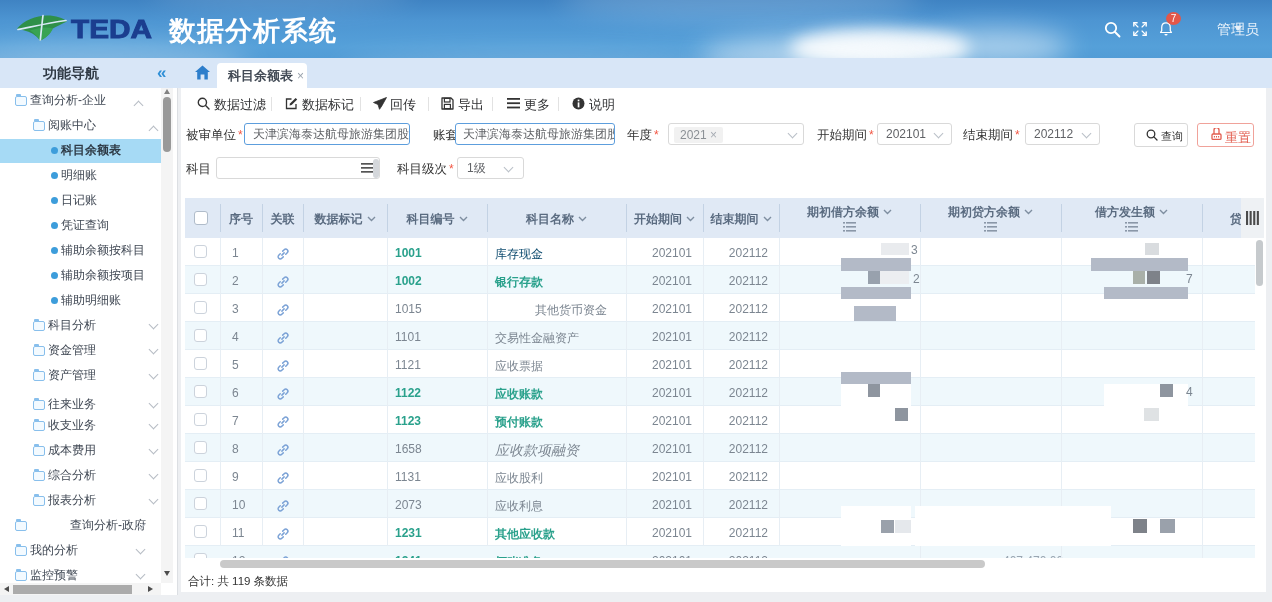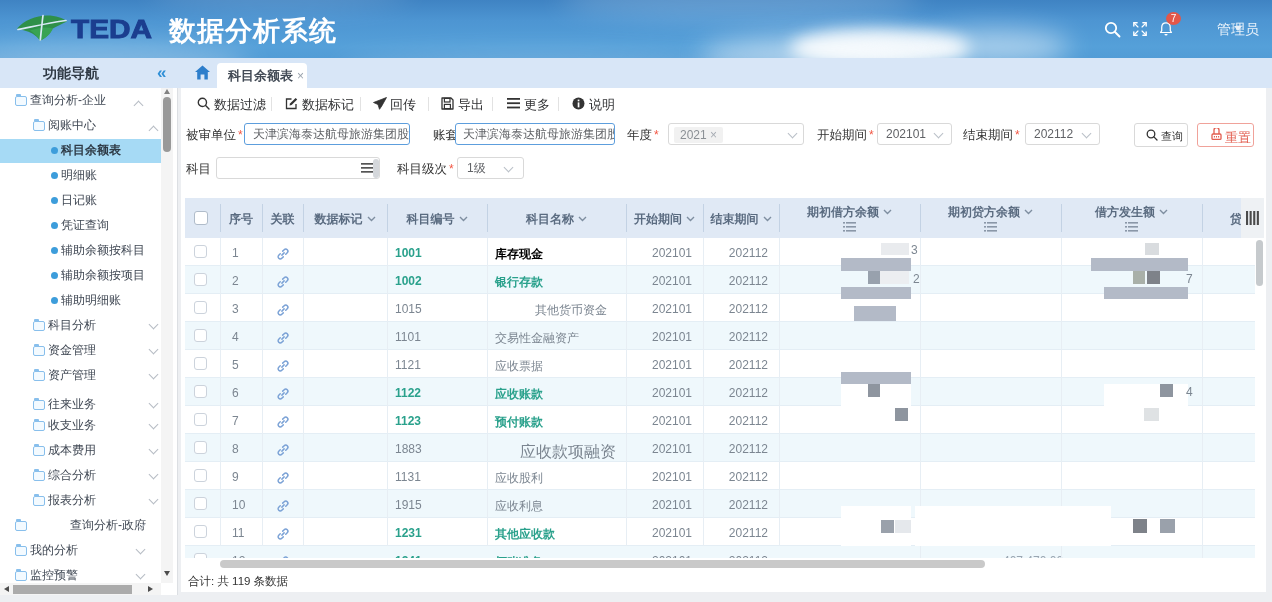--- a/index.html
+++ b/index.html
@@ -368,21 +368,21 @@
 <div style="position:absolute;left:194px;top:245px;width:13px;height:13px;border:1px solid #ccd3dc;border-radius:3px;background:#fff;"></div>
 <div style="position:absolute;left:232px;top:246px;font-size:12px;color:#7c8691;">1</div>
 <div style="position:absolute;left:277px;top:246px;"><svg width="12" height="12" viewBox="0 0 13 13">
       <g fill="none" stroke="#7ba2d6" stroke-width="1.6" stroke-linecap="round">
         <path d="M5.3,7.7 L7.7,5.3"></path>
         <path d="M6.2,3.4 L7.8,1.8 a2.3,2.3 0 0 1 3.3,3.3 L9.5,6.7"></path>
         <path d="M6.8,9.6 L5.2,11.2 a2.3,2.3 0 0 1 -3.3,-3.3 L3.5,6.3"></path>
       </g>
     </svg></div>
 <div style="position:absolute;left:395px;top:246px;font-size:12px;font-weight:bold;color:#2aa18c;">1001</div>
-<div style="position:absolute;left:495px;top:246px;font-size:12px;font-weight:bold;color:#000000;">库存现金</div>
+<div style="position:absolute;left:495px;top:246px;font-size:12px;font-weight:normal;color:#0c4a6e;">库存现金</div>
 <div style="position:absolute;left:626px;top:246px;width:66px;text-align:right;font-size:12px;color:#7c8691;">202101</div>
 <div style="position:absolute;left:703px;top:246px;width:65px;text-align:right;font-size:12px;color:#7c8691;">202112</div>
 <div style="position:absolute;left:185px;top:266px;width:1070px;height:28px;background:#eff8fc;"></div>
 <div style="position:absolute;left:185px;top:293px;width:1070px;height:1px;background:#e4eef5;"></div>
 <div style="position:absolute;left:194px;top:273px;width:13px;height:13px;border:1px solid #ccd3dc;border-radius:3px;background:#fff;"></div>
 <div style="position:absolute;left:232px;top:274px;font-size:12px;color:#7c8691;">2</div>
 <div style="position:absolute;left:277px;top:274px;"><svg width="12" height="12" viewBox="0 0 13 13">
       <g fill="none" stroke="#7ba2d6" stroke-width="1.6" stroke-linecap="round">
         <path d="M5.3,7.7 L7.7,5.3"></path>
         <path d="M6.2,3.4 L7.8,1.8 a2.3,2.3 0 0 1 3.3,3.3 L9.5,6.7"></path>
@@ -469,22 +469,22 @@
 <div style="position:absolute;left:185px;top:461px;width:1070px;height:1px;background:#e4eef5;"></div>
 <div style="position:absolute;left:194px;top:441px;width:13px;height:13px;border:1px solid #ccd3dc;border-radius:3px;background:#fff;"></div>
 <div style="position:absolute;left:232px;top:442px;font-size:12px;color:#7c8691;">8</div>
 <div style="position:absolute;left:277px;top:442px;"><svg width="12" height="12" viewBox="0 0 13 13">
       <g fill="none" stroke="#7ba2d6" stroke-width="1.6" stroke-linecap="round">
         <path d="M5.3,7.7 L7.7,5.3"></path>
         <path d="M6.2,3.4 L7.8,1.8 a2.3,2.3 0 0 1 3.3,3.3 L9.5,6.7"></path>
         <path d="M6.8,9.6 L5.2,11.2 a2.3,2.3 0 0 1 -3.3,-3.3 L3.5,6.3"></path>
       </g>
     </svg></div>
-<div style="position:absolute;left:395px;top:442px;font-size:12px;font-weight:normal;color:#7c8691;">1883</div>
-<div style="position:absolute;left:520px;top:442px;font-size:16px;font-weight:normal;color:#7c8691;">应收款项融资</div>
+<div style="position:absolute;left:395px;top:442px;font-size:12px;font-weight:normal;color:#7c8691;">1658</div>
+<div style="position:absolute;left:495px;top:442px;font-size:14px;font-weight:normal;color:#7c8691;font-style:italic;">应收款项融资</div>
 <div style="position:absolute;left:626px;top:442px;width:66px;text-align:right;font-size:12px;color:#7c8691;">202101</div>
 <div style="position:absolute;left:703px;top:442px;width:65px;text-align:right;font-size:12px;color:#7c8691;">202112</div>
 <div style="position:absolute;left:185px;top:489px;width:1070px;height:1px;background:#e4eef5;"></div>
 <div style="position:absolute;left:194px;top:469px;width:13px;height:13px;border:1px solid #ccd3dc;border-radius:3px;background:#fff;"></div>
 <div style="position:absolute;left:232px;top:470px;font-size:12px;color:#7c8691;">9</div>
 <div style="position:absolute;left:277px;top:470px;"><svg width="12" height="12" viewBox="0 0 13 13">
       <g fill="none" stroke="#7ba2d6" stroke-width="1.6" stroke-linecap="round">
         <path d="M5.3,7.7 L7.7,5.3"></path>
         <path d="M6.2,3.4 L7.8,1.8 a2.3,2.3 0 0 1 3.3,3.3 L9.5,6.7"></path>
         <path d="M6.8,9.6 L5.2,11.2 a2.3,2.3 0 0 1 -3.3,-3.3 L3.5,6.3"></path>
@@ -498,21 +498,21 @@
 <div style="position:absolute;left:185px;top:517px;width:1070px;height:1px;background:#e4eef5;"></div>
 <div style="position:absolute;left:194px;top:497px;width:13px;height:13px;border:1px solid #ccd3dc;border-radius:3px;background:#fff;"></div>
 <div style="position:absolute;left:232px;top:498px;font-size:12px;color:#7c8691;">10</div>
 <div style="position:absolute;left:277px;top:498px;"><svg width="12" height="12" viewBox="0 0 13 13">
       <g fill="none" stroke="#7ba2d6" stroke-width="1.6" stroke-linecap="round">
         <path d="M5.3,7.7 L7.7,5.3"></path>
         <path d="M6.2,3.4 L7.8,1.8 a2.3,2.3 0 0 1 3.3,3.3 L9.5,6.7"></path>
         <path d="M6.8,9.6 L5.2,11.2 a2.3,2.3 0 0 1 -3.3,-3.3 L3.5,6.3"></path>
       </g>
     </svg></div>
-<div style="position:absolute;left:395px;top:498px;font-size:12px;font-weight:normal;color:#7c8691;">1915</div>
+<div style="position:absolute;left:395px;top:498px;font-size:12px;font-weight:normal;color:#7c8691;">2073</div>
 <div style="position:absolute;left:495px;top:498px;font-size:12px;font-weight:normal;color:#7c8691;">应收利息</div>
 <div style="position:absolute;left:626px;top:498px;width:66px;text-align:right;font-size:12px;color:#7c8691;">202101</div>
 <div style="position:absolute;left:703px;top:498px;width:65px;text-align:right;font-size:12px;color:#7c8691;">202112</div>
 <div style="position:absolute;left:185px;top:545px;width:1070px;height:1px;background:#e4eef5;"></div>
 <div style="position:absolute;left:194px;top:525px;width:13px;height:13px;border:1px solid #ccd3dc;border-radius:3px;background:#fff;"></div>
 <div style="position:absolute;left:232px;top:526px;font-size:12px;color:#7c8691;">11</div>
 <div style="position:absolute;left:277px;top:526px;"><svg width="12" height="12" viewBox="0 0 13 13">
       <g fill="none" stroke="#7ba2d6" stroke-width="1.6" stroke-linecap="round">
         <path d="M5.3,7.7 L7.7,5.3"></path>
         <path d="M6.2,3.4 L7.8,1.8 a2.3,2.3 0 0 1 3.3,3.3 L9.5,6.7"></path>

